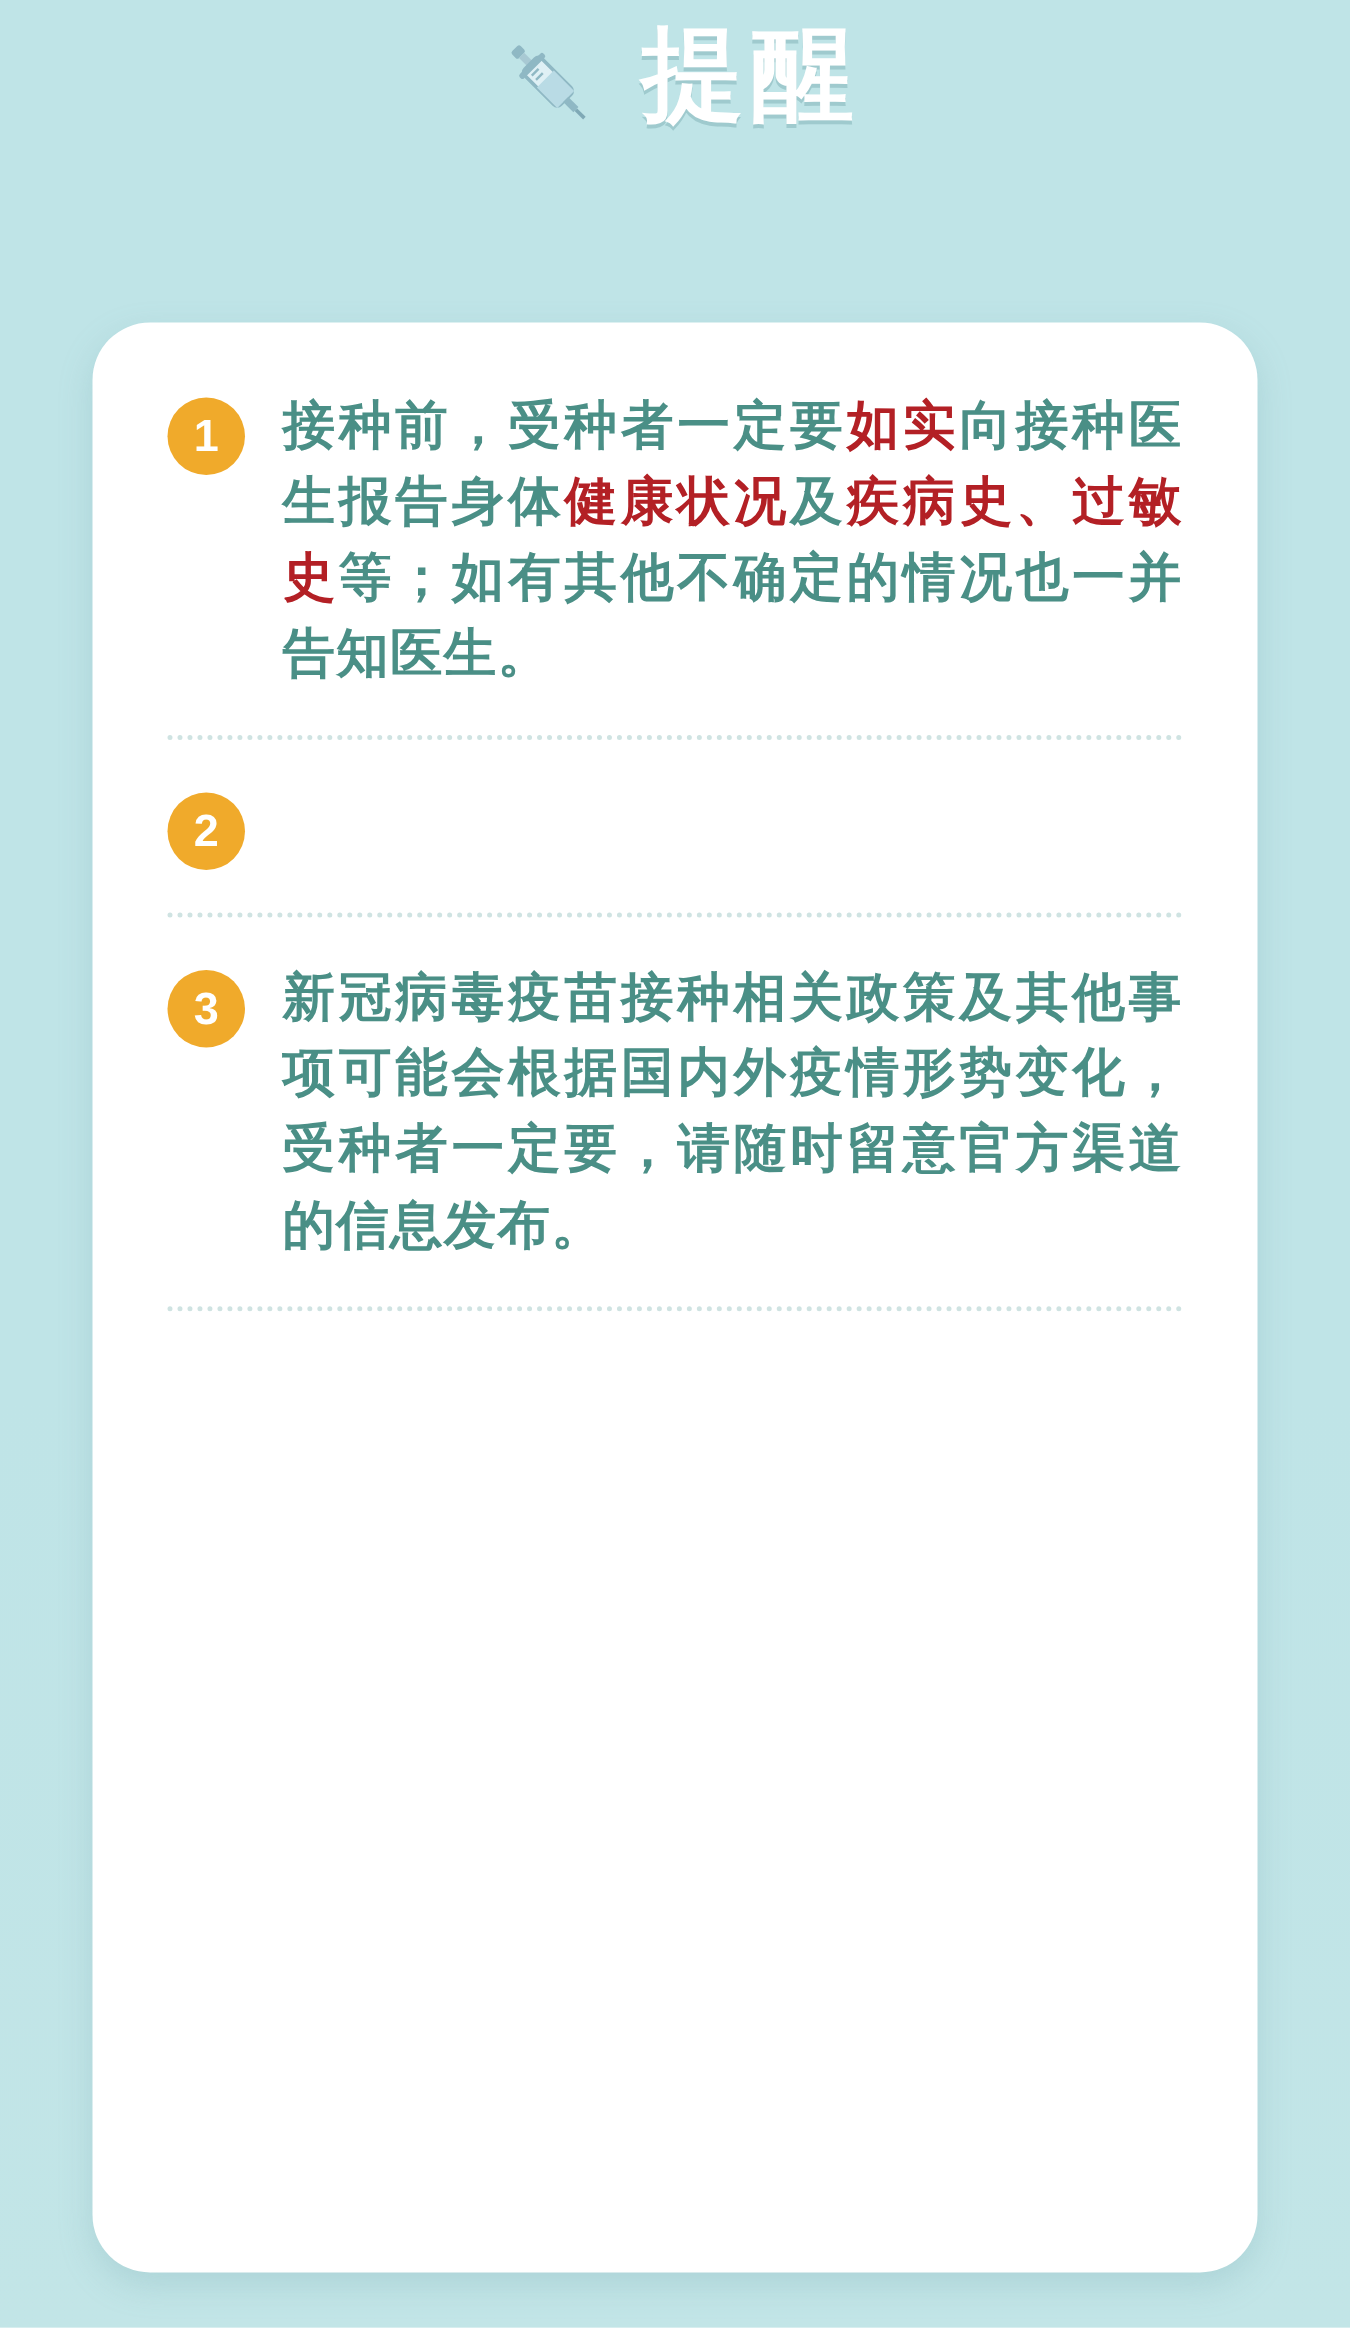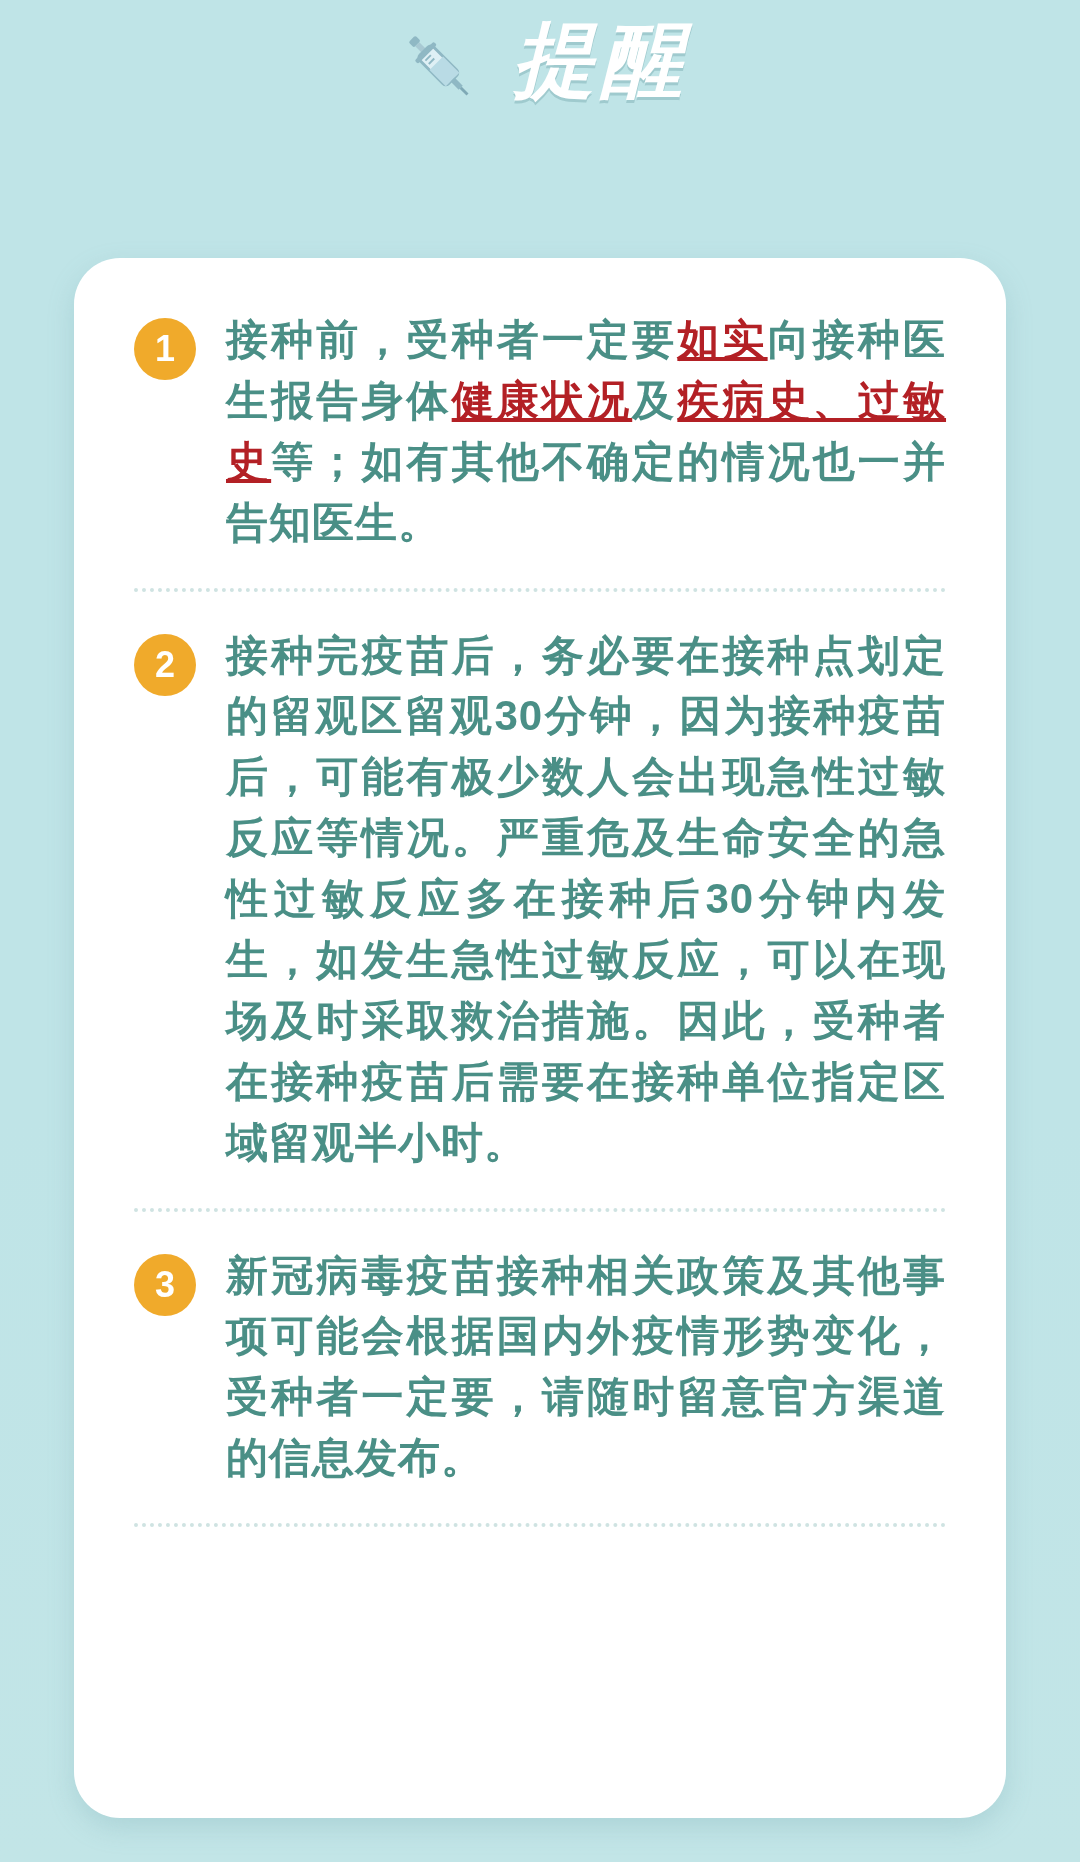--- a/index.html
+++ b/index.html
@@ -22,21 +22,20 @@
   }
 
   
   .header {
     display: flex;
     align-items: center;
     justify-content: center;
     gap: 26px;
     height: 120px;
     box-sizing: border-box;
-    font-style: italic;
   }
   .syringe-icon {
     width: 96px;
     height: 96px;
     display: block;
     flex: none;
     transform: translateY(6px);
   }
   .header-title {
     font-size: 82px;
@@ -86,21 +85,20 @@
     font-size: 42px;
     line-height: 1.45;
     color: #4a8f86;
     font-weight: bold;
     letter-spacing: 1px;
     text-align: justify;
     font-family: "Liberation Sans", sans-serif;
   }
   .text .hl {
     color: #b32025;
-    text-decoration: underline;
   }
   .divider {
     height: 0;
     border-top: 4px dotted #cfe3e2;
     margin: 34px 0 34px 0;
   }
 </style>
 </head>
 <body>
 
@@ -131,23 +129,20 @@
       <div class="badge">1</div>
       <div class="text">
         <span>接种前，受种者一定要</span><span class="hl">如实</span><span>向接种医生报告身体</span><span class="hl">健康状况</span><span>及</span><span class="hl">疾病史、过敏史</span><span>等；如有其他不确定的情况也一并告知医生。</span>
       </div>
     </div>
 
     <div class="divider"></div>
 
     <div class="item">
       <div class="badge">2</div>
-      <div class="text">
-        <span>接种完疫苗后，务必要在接种点划定的留观区留观30分钟，因为接种疫苗后，可能有极少数人会出现急性过敏反应等情况。严重危及生命安全的急性过敏反应多在接种后30分钟内发生，如发生急性过敏反应，可以在现场及时采取救治措施。因此，受种者在接种疫苗后需要在接种单位指定区域留观半小时。</span>
-      </div>
     </div>
 
     <div class="divider"></div>
 
     <div class="item">
       <div class="badge">3</div>
       <div class="text">
         <span>新冠病毒疫苗接种相关政策及其他事项可能会根据国内外疫情形势变化，受种者一定要，请随时留意官方渠道的信息发布。</span>
       </div>
     </div>

